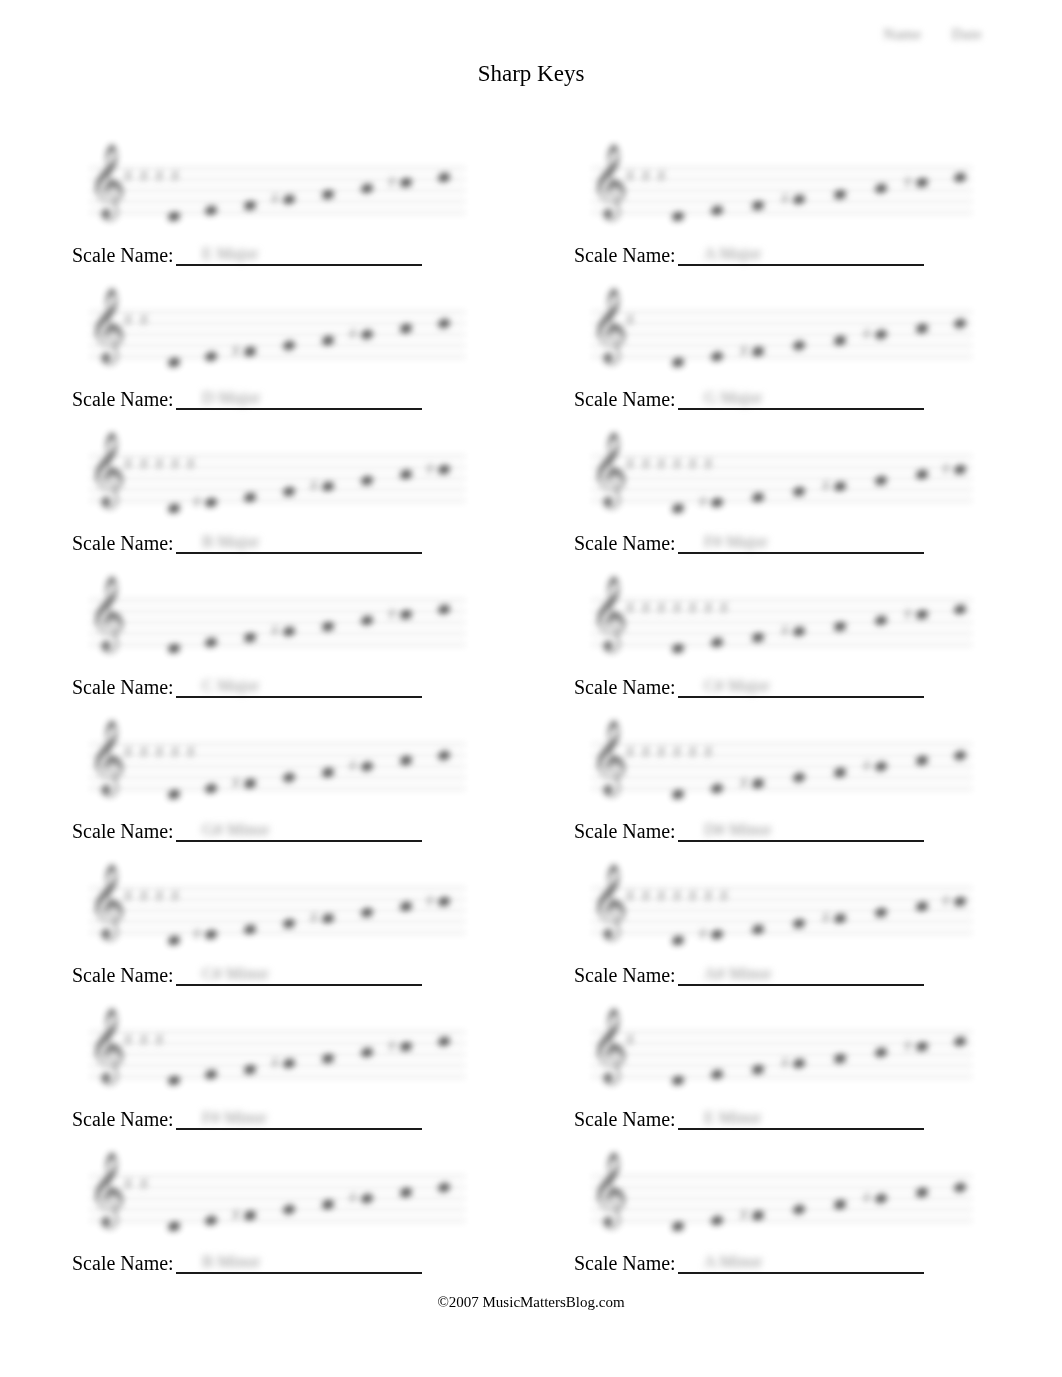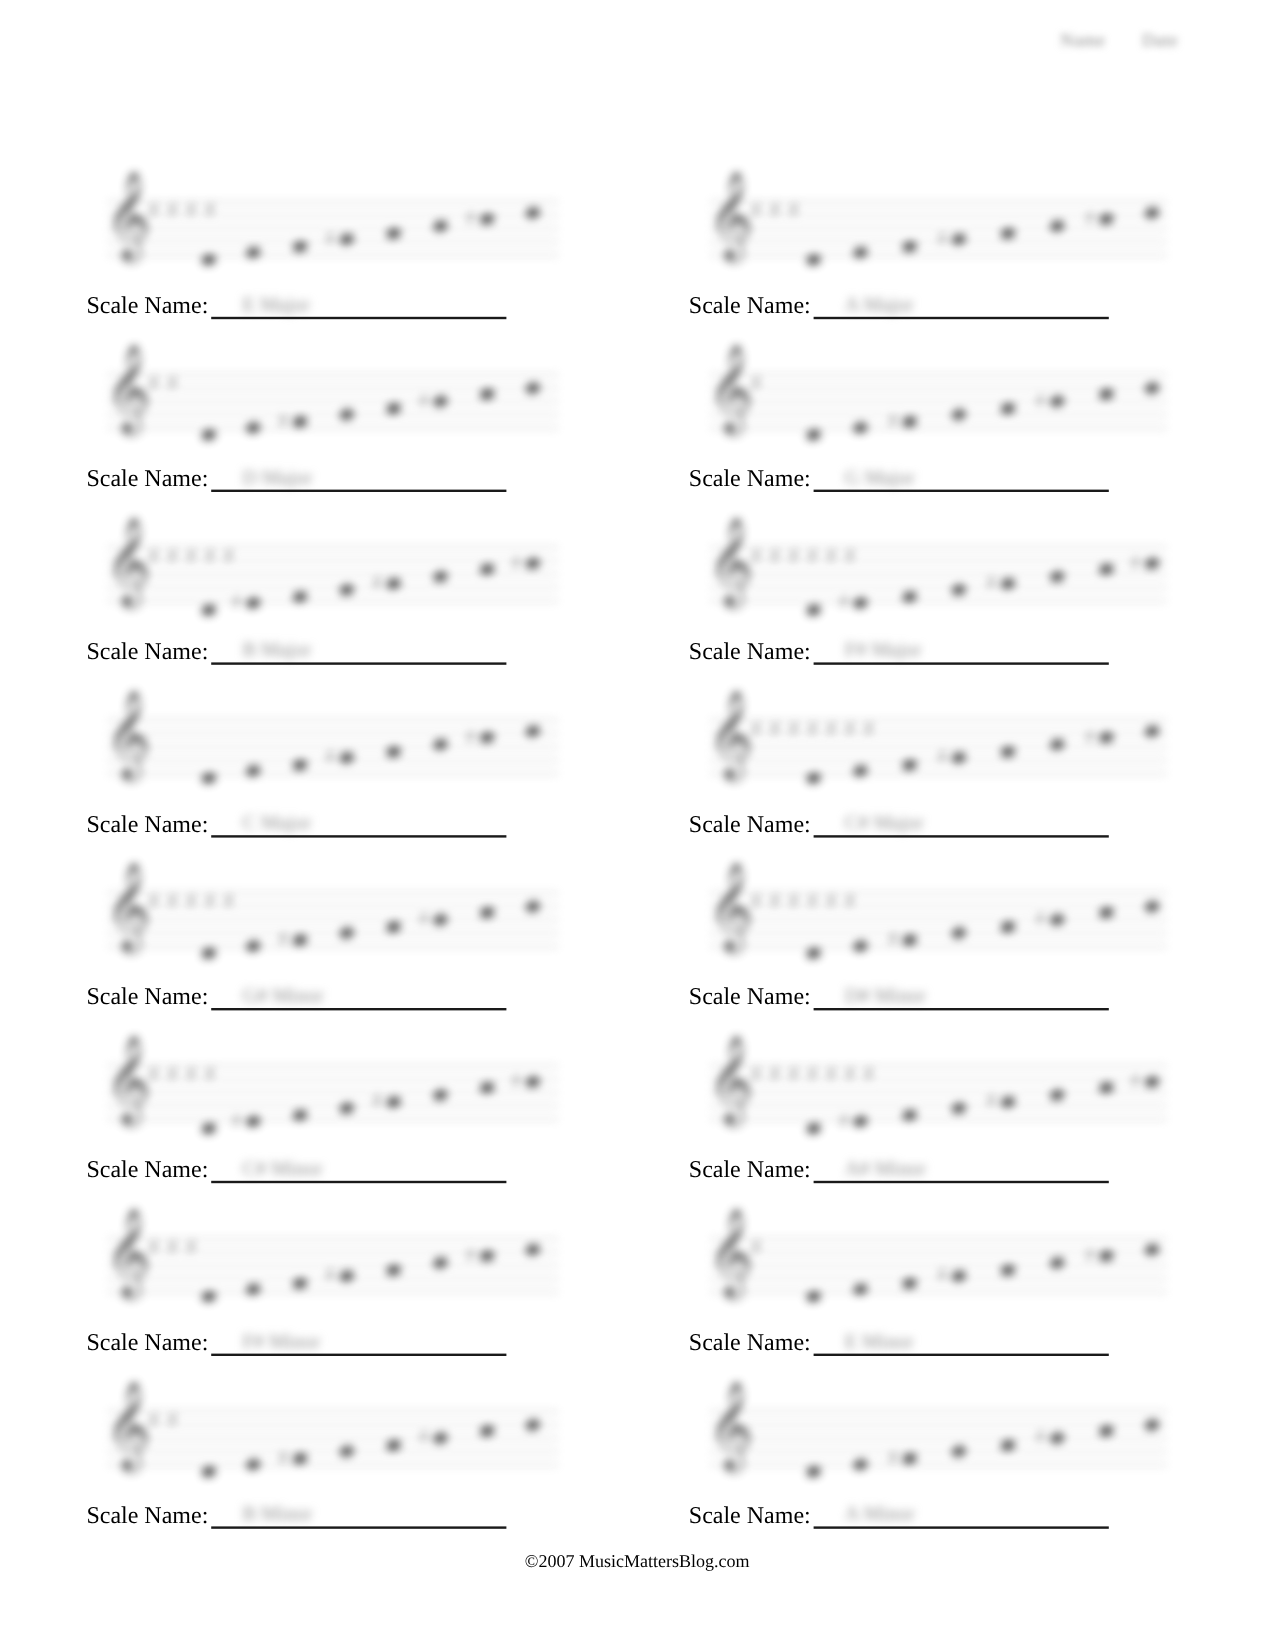--- a/index.html
+++ b/index.html
@@ -205,20 +205,21 @@
 <body>
 
 <div id="page-header">
   <div class="blur-header-text">
     <span>Name</span>
     <span>Date</span>
   </div>
 </div>
 
 <div id="title-block">
+  <div id="title-line-2">Sharp Keys</div>
 </div>
 
 <div id="worksheet">
     <div class="ws-row">
       <div class="ws-cell col-left">
         <div class="staff-wrap wide">
           <div class="staff-lines">
             <i></i>
             <i></i>
             <i></i>

